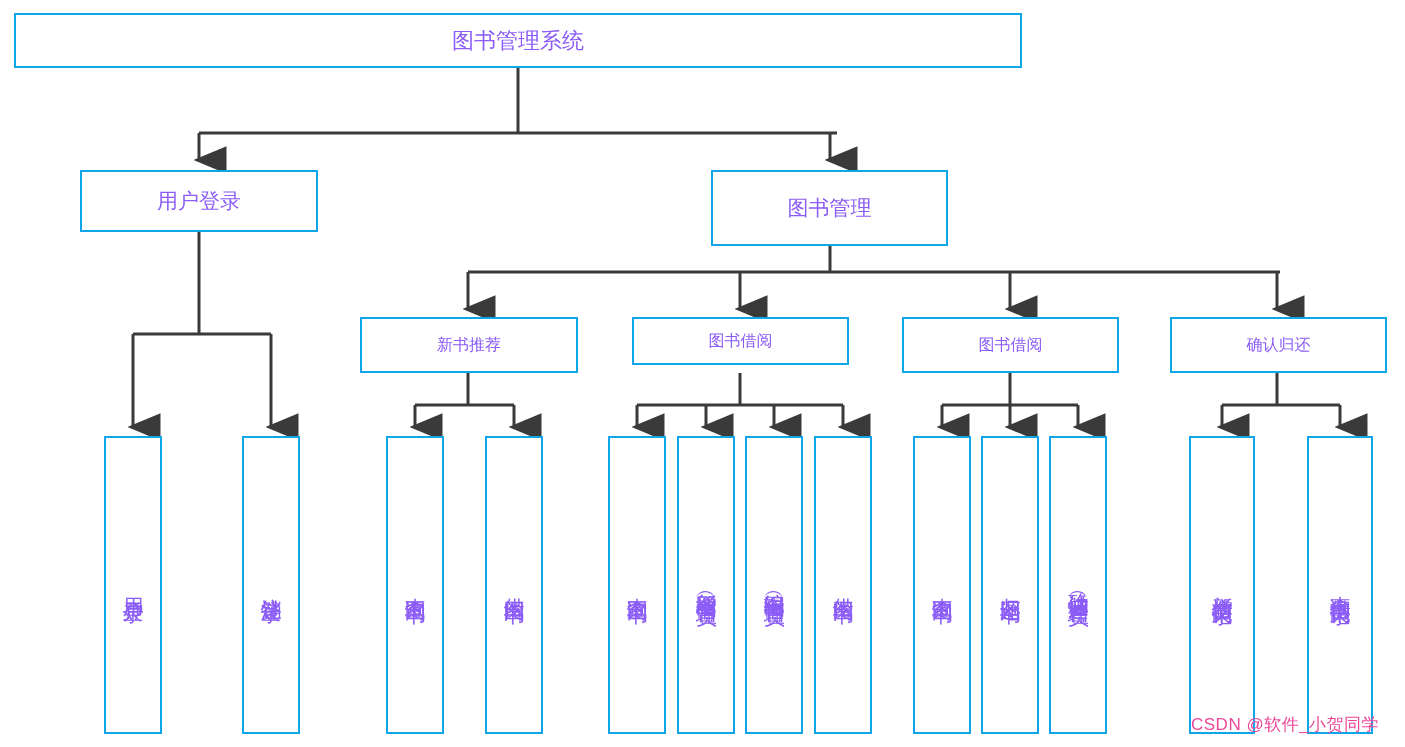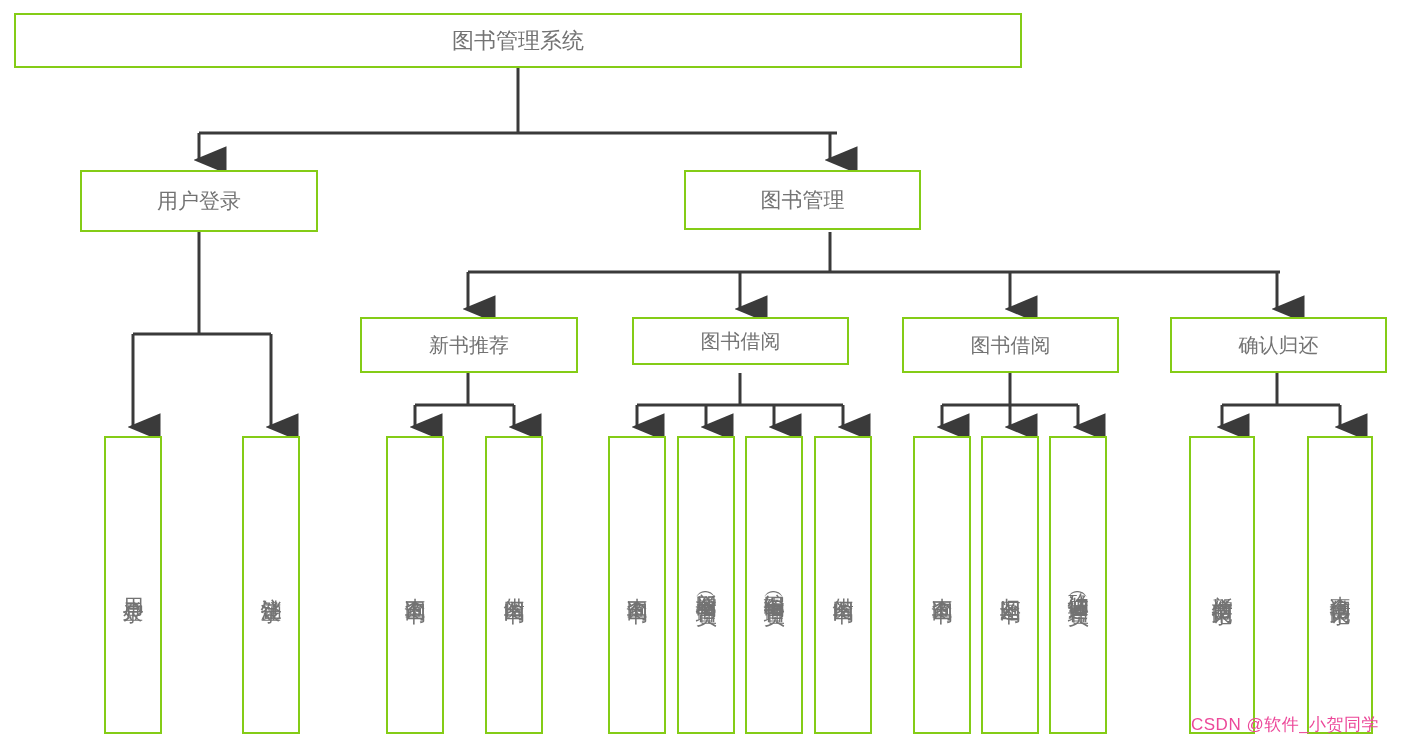--- a/index.html
+++ b/index.html
@@ -23,35 +23,35 @@
     left: 0;
     top: 0;
     width: 1405px;
     height: 747px;
     pointer-events: none;
   }
   .node {
     position: absolute;
     box-sizing: border-box;
     background: #ffffff;
-    border: 2px solid #84cc16;
+    border: 2px solid #0ea5e9;
     display: flex;
     align-items: center;
     justify-content: center;
     text-align: center;
-    color: #737373;
+    color: #8b5cf6;
   }
   .node.root {
     font-size: 22px;
   }
   .node.level1 {
     font-size: 21px;
   }
   .node.level2 {
-    font-size: 20px;
+    font-size: 16px;
     align-items: center;
   }
   .node.leaf {
     font-size: 21px;
     line-height: 1.06;
     padding: 4px 2px;
   }
   .vlabel {
     writing-mode: vertical-rl;
     text-orientation: upright;
@@ -121,21 +121,21 @@
     </g>
   </svg>
 
   <div class="node root" style="left:14px; top:13px; width:1008px; height:55px;">
     <span>图书管理系统</span>
   </div>
 
   <div class="node level1" style="left:80px; top:170px; width:238px; height:62px;">
     <span>用户登录</span>
   </div>
-  <div class="node level1" style="left:684px; top:170px; width:237px; height:60px;">
+  <div class="node level1" style="left:711px; top:170px; width:237px; height:76px;">
     <span>图书管理</span>
   </div>
 
   <div class="node level2" style="left:360px; top:317px; width:218px; height:56px;">
     <span>新书推荐</span>
   </div>
   <div class="node level2" style="left:632px; top:317px; width:217px; height:48px;">
     <span>图书借阅</span>
   </div>
   <div class="node level2" style="left:902px; top:317px; width:217px; height:56px;">

